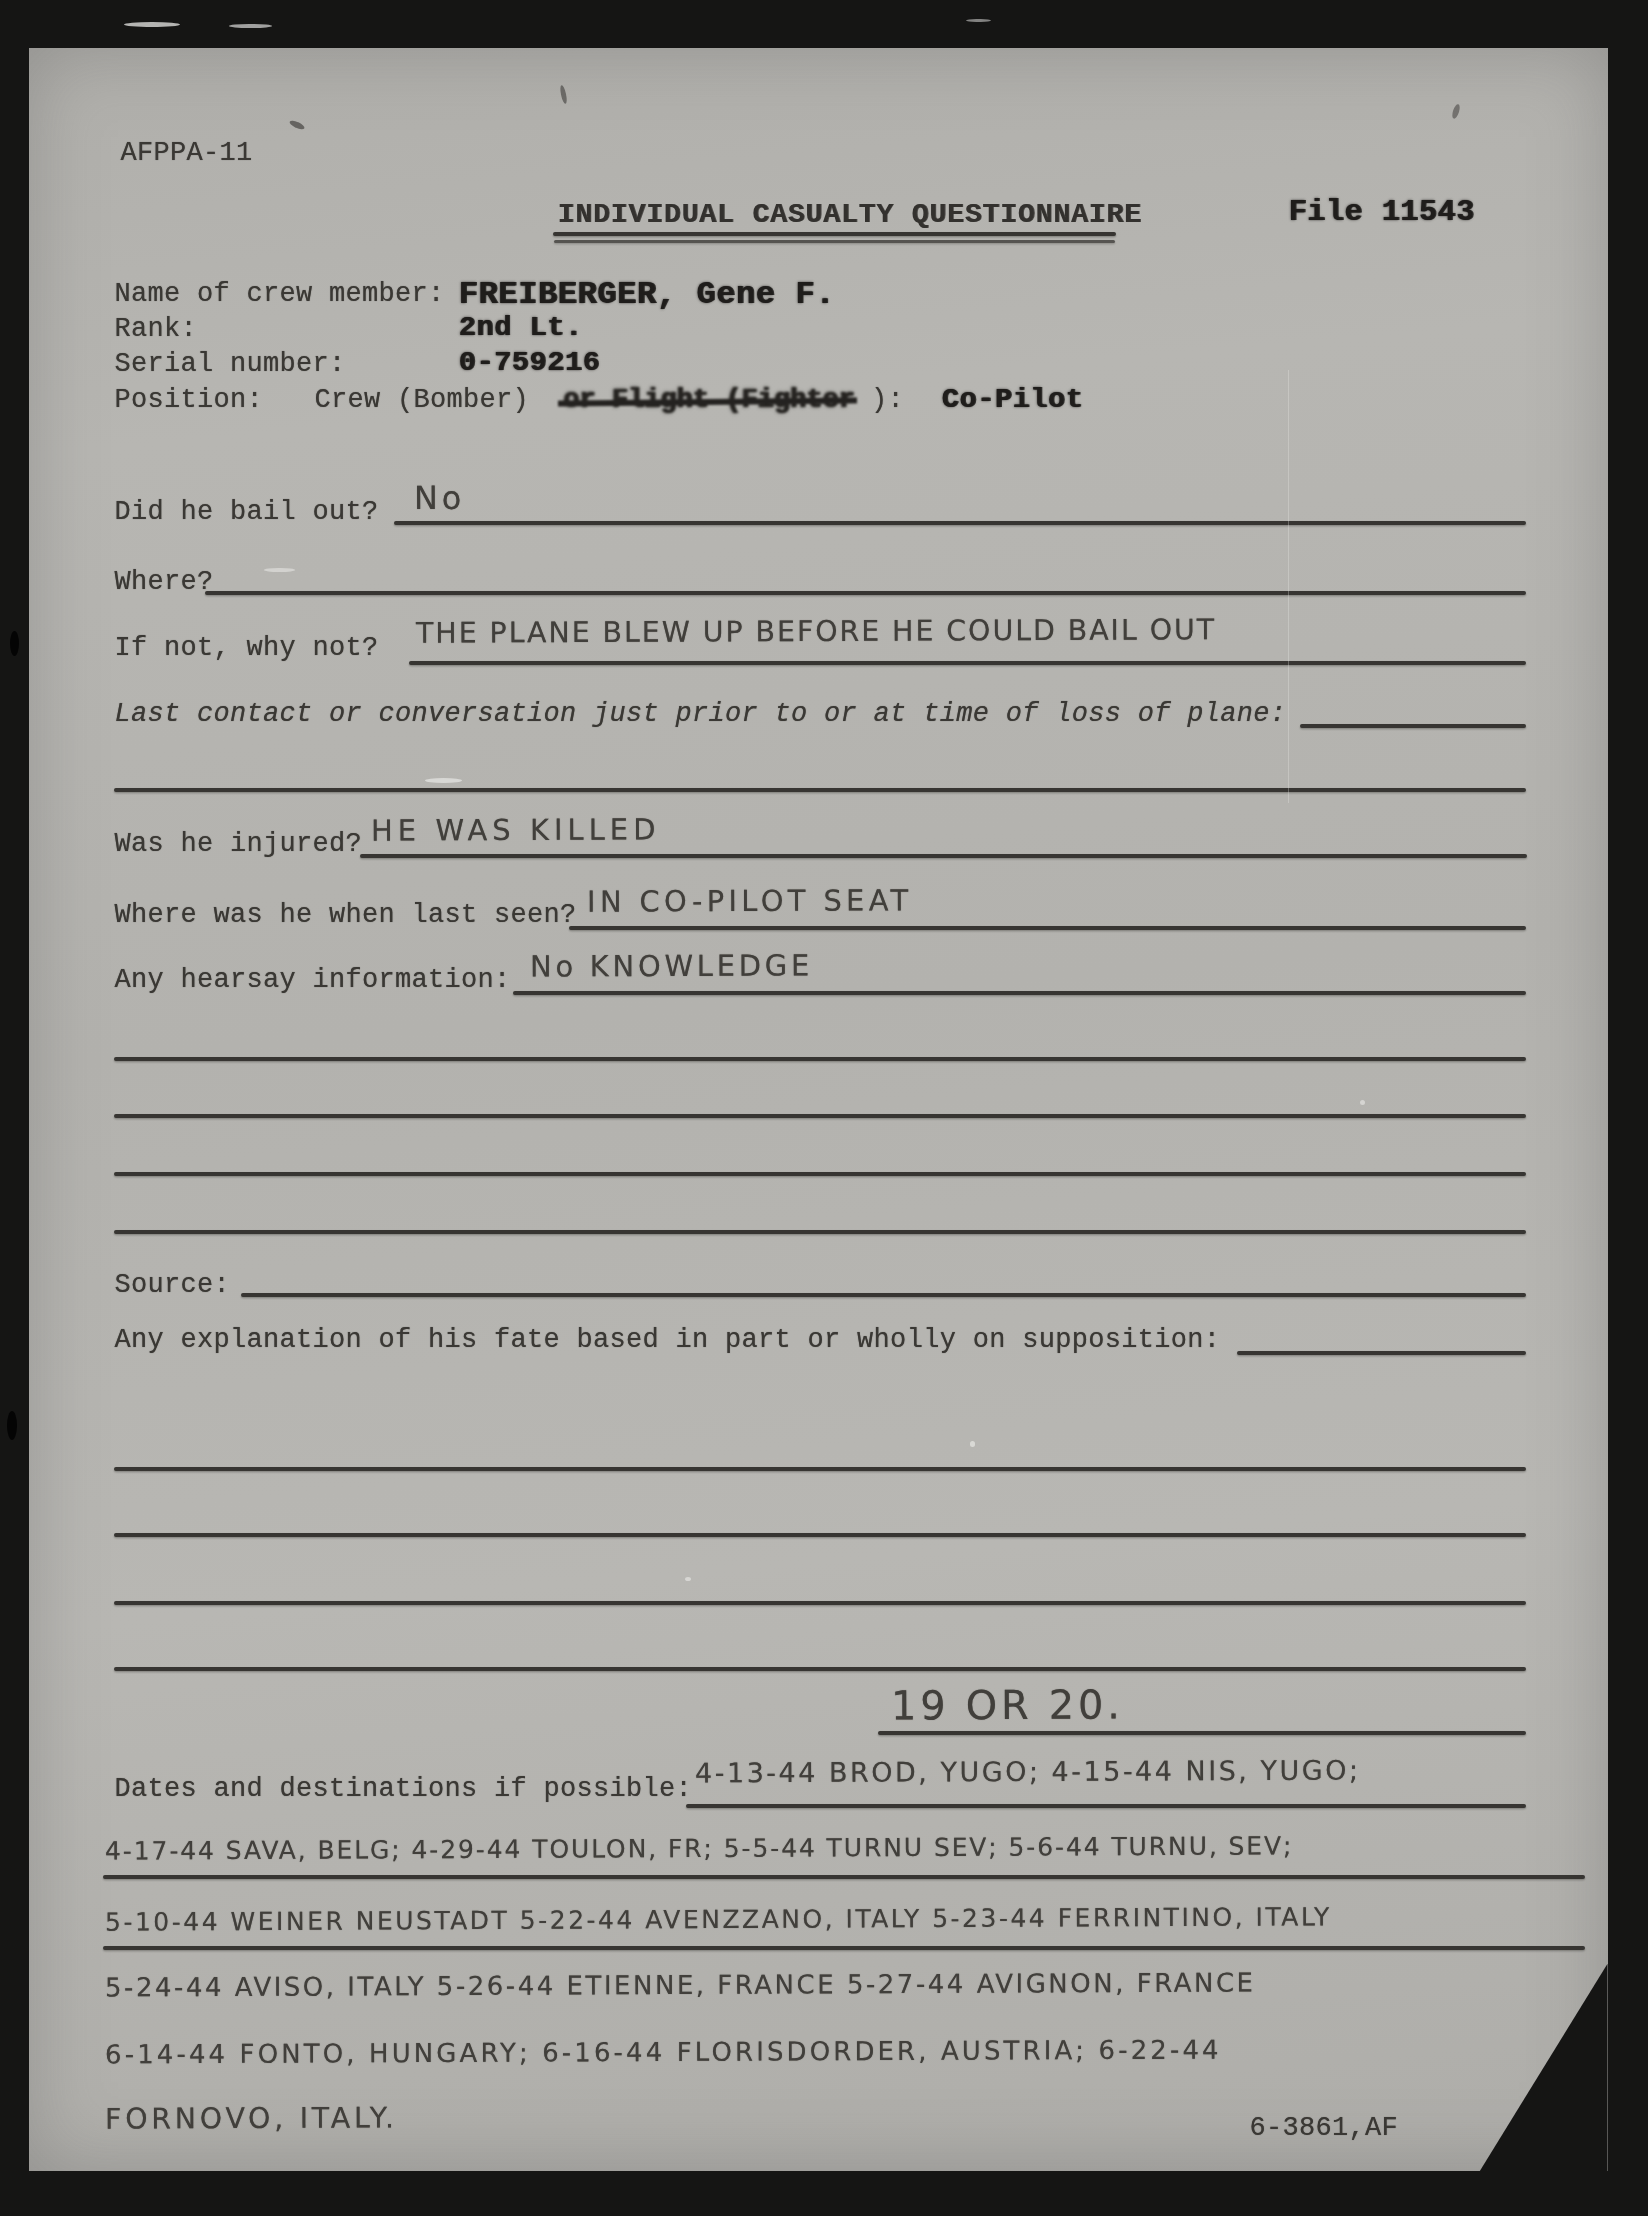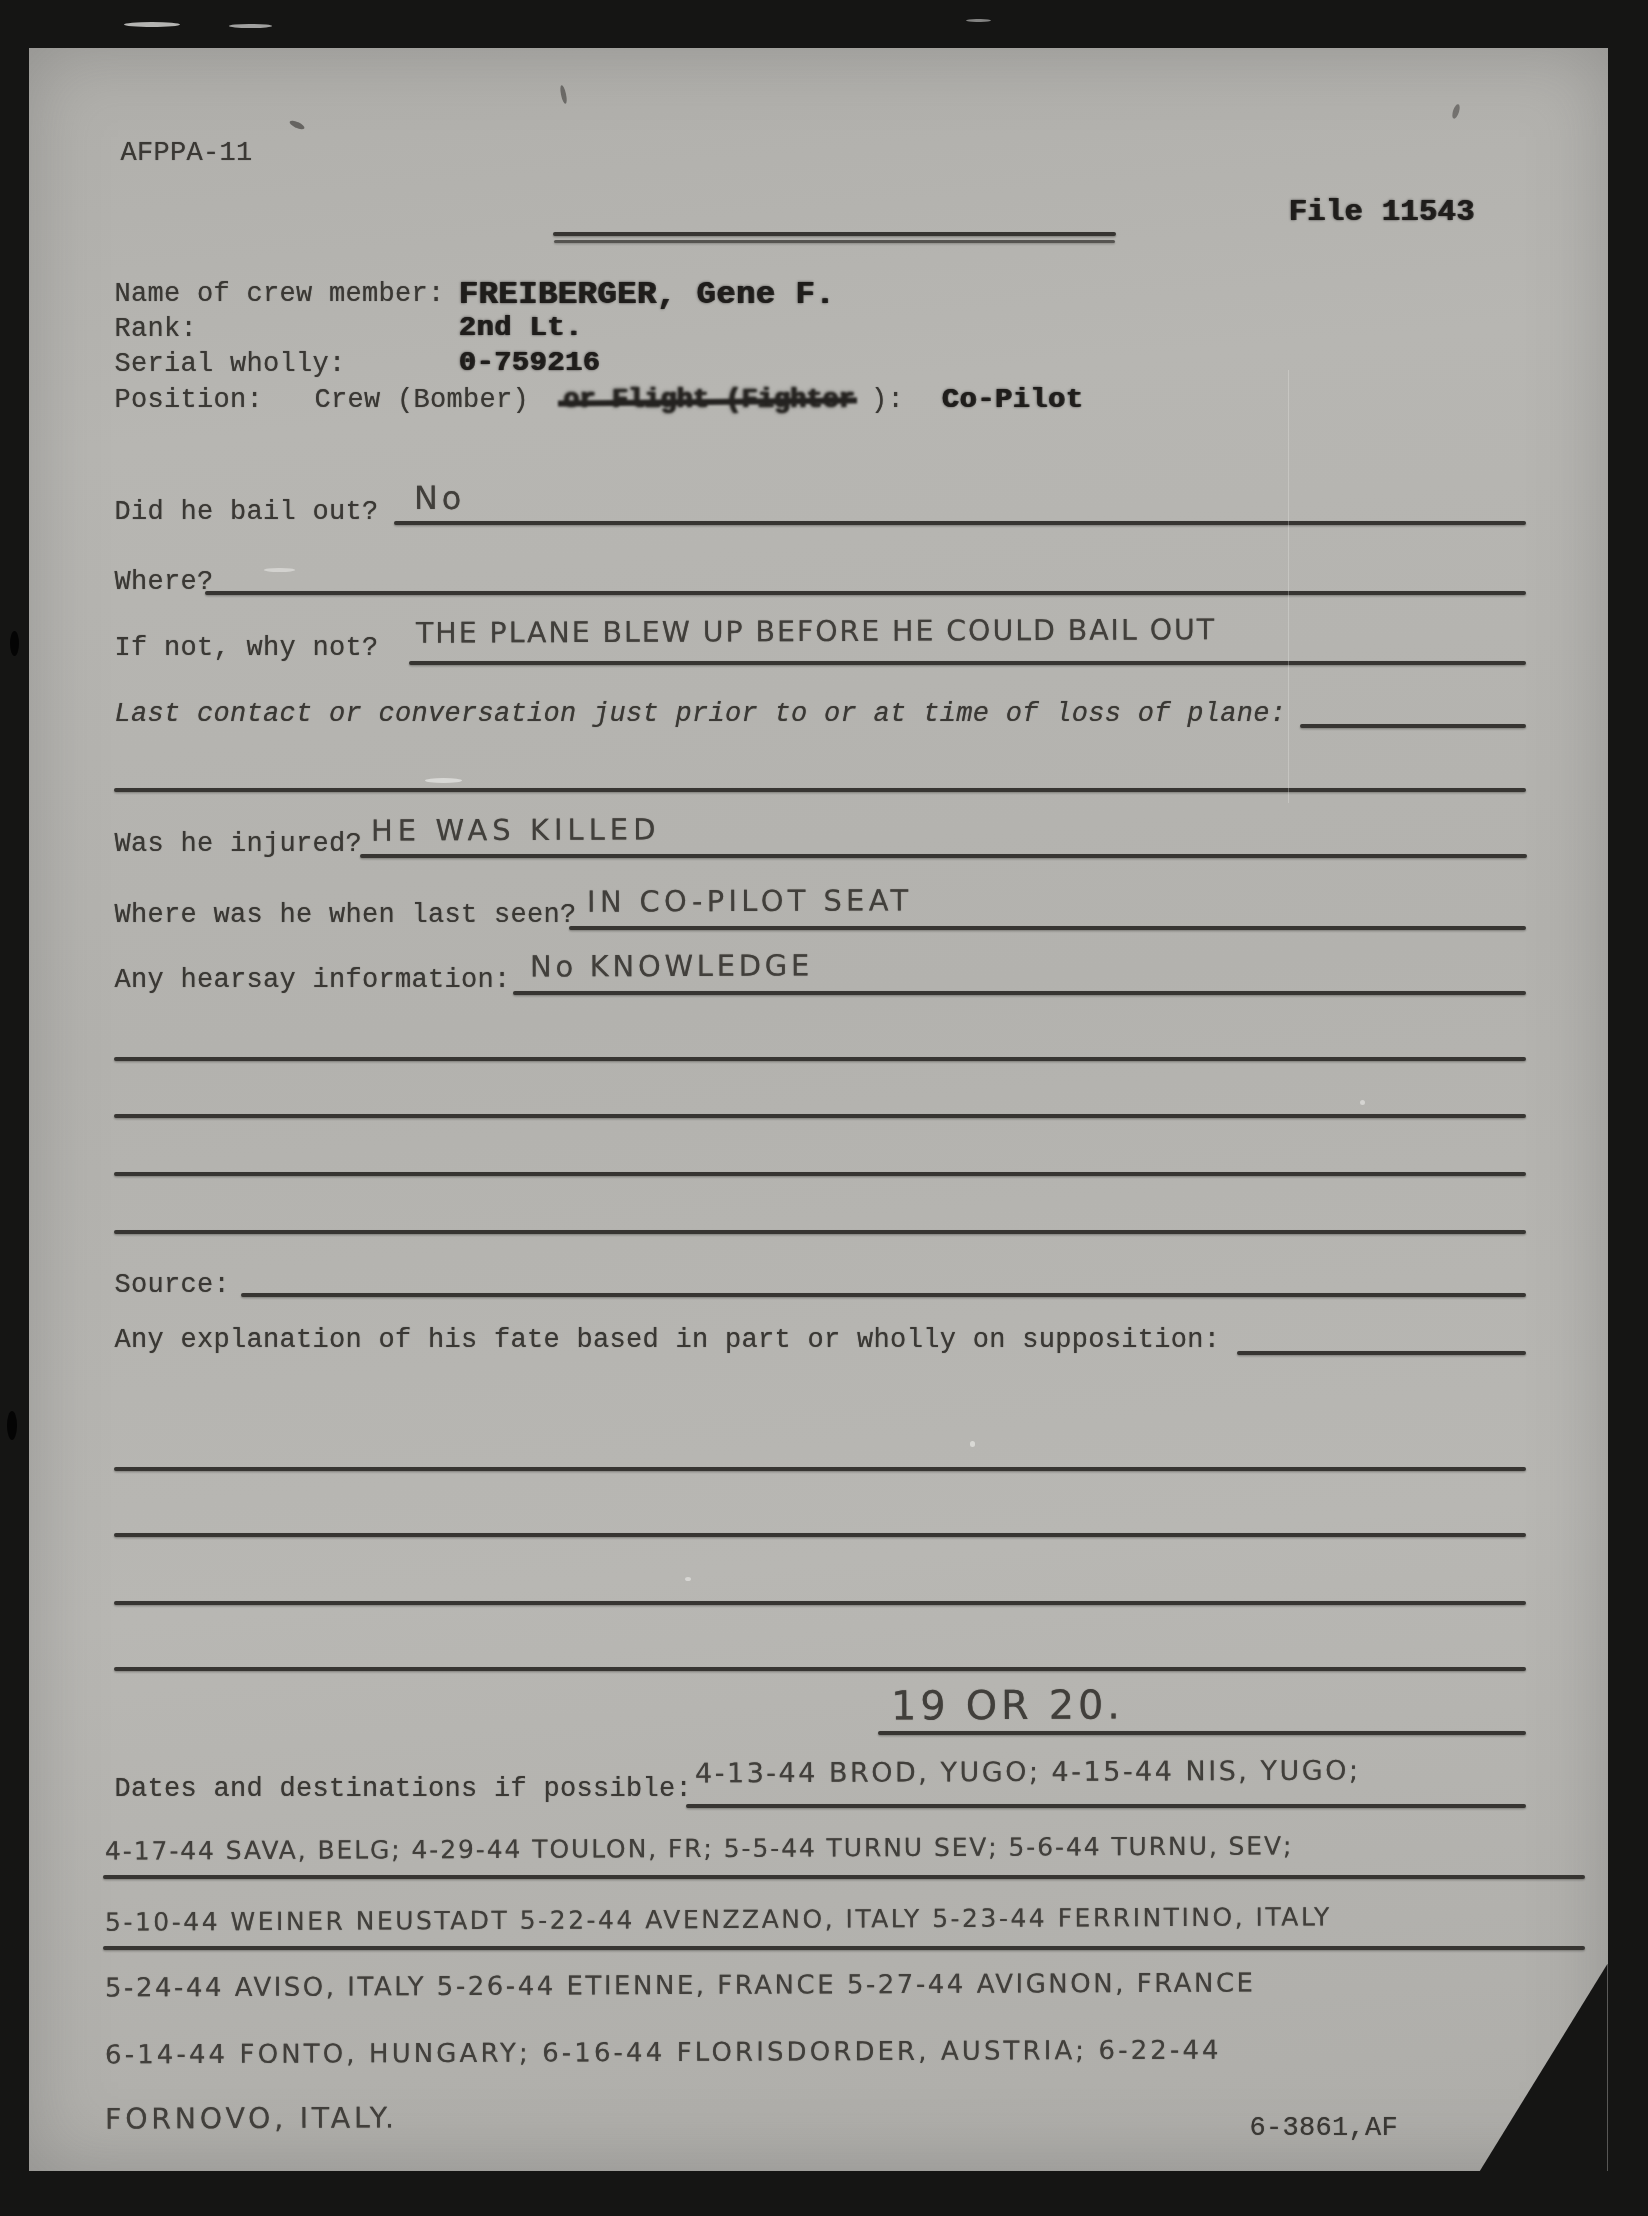--- a/index.html
+++ b/index.html
@@ -28,29 +28,30 @@
   .crease{position:absolute;width:1.9px;background:rgba(240,240,238,.28);}
   .row span{display:inline-block;}
 </style>
 </head>
 <body>
 
 <div class="scan">
   <div class="paper">
 
     <div class="typed" style="left:92px;top:90px;">AFPPA-11</div>
+    <div class="typed title" style="left:529px;top:151px;font-size:28.5px;">INDIVIDUAL CASUALTY QUESTIONNAIRE</div>
     <div class="rule" style="left:524px;top:184px;width:563px;"></div>
     <div class="rule thin" style="left:525px;top:192px;width:561px;"></div>
     <div class="typed stamp" style="left:1260px;top:147px;font-size:30px;">File 11543</div>
 
     <div class="typed" style="left:86px;top:231px;">Name of crew member:</div>
     <div class="typed stamp" style="left:430px;top:229px;font-size:32px;">FREIBERGER, Gene F.</div>
     <div class="typed" style="left:86px;top:266px;">Rank:</div>
     <div class="typed stamp" style="left:430px;top:264px;font-size:28.5px;">2nd Lt.</div>
-    <div class="typed" style="left:86px;top:301px;">Serial wholly:</div>
+    <div class="typed" style="left:86px;top:301px;">Serial number:</div>
     <div class="typed stamp" style="left:430px;top:299px;font-size:28.5px;">0-759216</div>
 
     <div class="typed row" style="left:86px;top:336px;">
       <span>Position:</span>
       <span style="margin-left:35px;">Crew (Bomber)</span>
       <span class="struck" style="margin-left:17.3px;">or Flight (Fighter</span>
       <span>):</span>
       <span class="stamp" style="margin-left:21px;font-size:28.5px;">Co-Pilot</span>
     </div>
 

